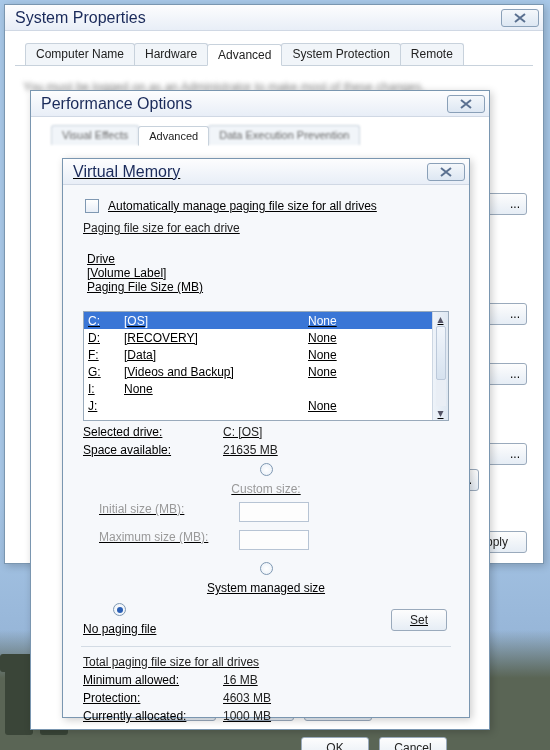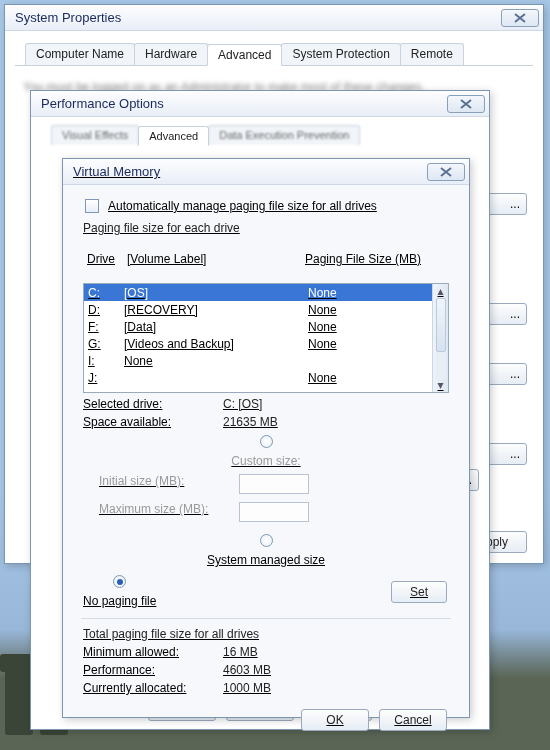--- a/index.html
+++ b/index.html
@@ -5,21 +5,21 @@
   * { box-sizing: border-box; font-family: "Segoe UI", Tahoma, sans-serif; font-size: 12px; }
   body { margin: 0; width: 550px; height: 750px; background: linear-gradient(to bottom, #a8c8e8 0%, #a8c8e8 65%, #8aa8cc 100%); position: relative; overflow: hidden; }
   .stonehenge { position: absolute; bottom: 0; left: 0; right: 0; height: 120px; background: linear-gradient(to bottom, transparent, #5a6555 40%); }
   .stone { position: absolute; bottom: 15px; background: #3a4538; border-radius: 3px; }
   .s1 { left: 5px; width: 28px; height: 65px; }
   .s2 { left: 40px; width: 28px; height: 70px; }
   .s3 { left: 0px; width: 75px; height: 18px; bottom: 78px; }
 
   .window { position: absolute; background: #fff; border: 1px solid #7a96b0; box-shadow: 2px 2px 8px rgba(0,0,0,0.2); }
   .titlebar { height: 26px; display: flex; align-items: center; justify-content: space-between; padding: 0 4px 0 10px; background: linear-gradient(#fdfdfe, #e8eef7); border-bottom: 1px solid #d0d8e4; }
-  .titlebar .title { color: #1a2a5a; font-size: 13px; }
+  .titlebar .title { color: #1a2a5a; font-size: 16px; }
   .closebtn { width: 38px; height: 18px; border: 1px solid #8aa0b8; border-radius: 3px; background: linear-gradient(#f4f7fb, #dde7f3); display: flex; align-items: center; justify-content: center; color: #5a7090; font-weight: bold; cursor: pointer; }
   .closebtn svg { stroke: #5a7090; }
 
   .sysprop { left: 4px; top: 4px; width: 540px; height: 560px; }
   .tabbar { display: flex; padding: 6px 10px 0 10px; gap: 0; border-bottom: 1px solid #c8d2dc; margin: 6px 10px 0 10px; }
   .tab { padding: 3px 10px; border: 1px solid #c8d2dc; border-bottom: none; background: #f1f5f9; cursor: pointer; margin-right: -1px; border-radius: 3px 3px 0 0; color: #222; }
   .tab.active { background: #fff; border-bottom: 1px solid #fff; position: relative; z-index: 2; top: 1px; }
   .sysbody { padding: 14px 18px; color: #222; }
   .blur1 { color: #888; filter: blur(2px); }
 
@@ -30,21 +30,21 @@
   .perfwin { left: 30px; top: 90px; width: 460px; height: 640px; }
   .perftabs { display: flex; margin: 8px 16px 0 20px; }
   .perftabs .tab { font-size: 11px; color: #666; filter: blur(1px); }
   .perftabs .tab.mid { filter: none; color: #222; }
 
   .vmwin { left: 62px; top: 158px; width: 408px; height: 560px; background: #f6f8fb; text-decoration: underline; }
   .vmbody { padding: 10px 16px 10px 16px; }
   .chkrow { display: flex; align-items: center; gap: 9px; margin: 4px 0 8px 6px; }
   .chkbox { width: 14px; height: 14px; border: 1px solid #7f98b2; background: linear-gradient(#fff,#e8eef7); cursor: pointer; }
   .grouplabel { margin: 0 0 2px 4px; color: #222; }
-  .driveheader { display: flex; margin: 15px 4px; padding: 2px 4px; }
+  .driveheader { display: flex; margin: 15px 4px; padding: 2px 4px; flex-direction: column; }
   .dh1 { width: 40px; } .dh2 { flex: 1; } .dh3 { width: 140px; }
   .drivelist { border: 1px solid #9ab; background: #fff; height: 110px; margin: 0 4px; display: flex; }
   .driverows { flex: 1; }
   .driverow { display: flex; padding: 0 4px; height: 17px; align-items: center; font-family: "Segoe UI", Tahoma; }
   .driverow.sel { background: #3a76d6; color: #fff; }
   .dr1 { width: 36px; } .dr2 { flex: 1; } .dr3 { width: 120px; }
   .sbar { width: 16px; background: linear-gradient(to right,#eef3f9,#dfe8f2); border-left: 1px solid #cdd7e3; display: flex; flex-direction: column; justify-content: space-between; align-items: center; }
   .sbarbtn { width: 14px; height: 14px; display: flex; align-items: center; justify-content: center; color: #556; cursor: pointer; }
   .sbartrack { flex: 1; width: 10px; background: #e9eef5; position: relative; }
   .sbarth { position: absolute; top: 0; left: 0; right: 0; height: 54px; background: linear-gradient(#f0f5fb,#d6e2ef); border: 1px solid #bcc9da; border-radius: 2px; }
@@ -220,21 +220,21 @@
       <span class="btn small">Set</span>
     </div>
 
     <div class="hr"></div>
     <div class="grouplabel">Total paging file size for all drives</div>
     <div class="kv">
         <span class="k">Minimum allowed:</span>
         <span class="v">16 MB</span>
       </div>
     <div class="kv">
-        <span class="k">Performance:</span>
+        <span class="k">Protection:</span>
         <span class="v">4603 MB</span>
       </div>
     <div class="kv">
         <span class="k">Currently allocated:</span>
         <span class="v">1000 MB</span>
       </div>
 
     <div class="vmbtns">
       <span class="btn">OK</span>
       <span class="btn">Cancel</span>

